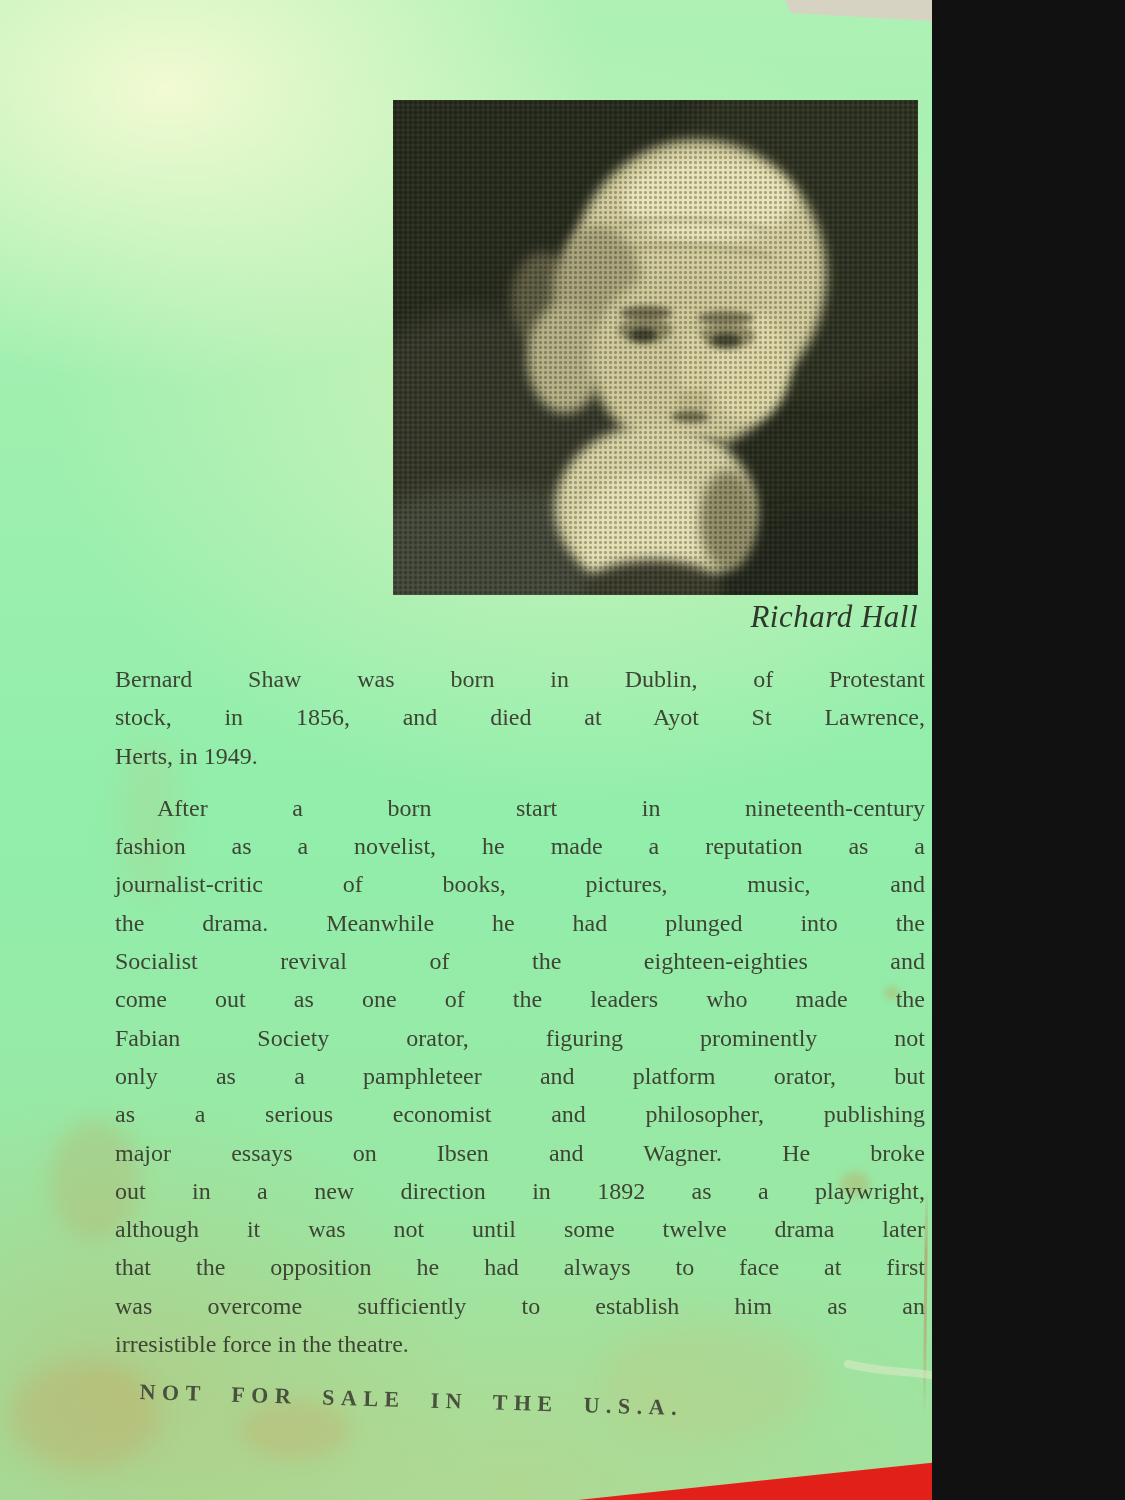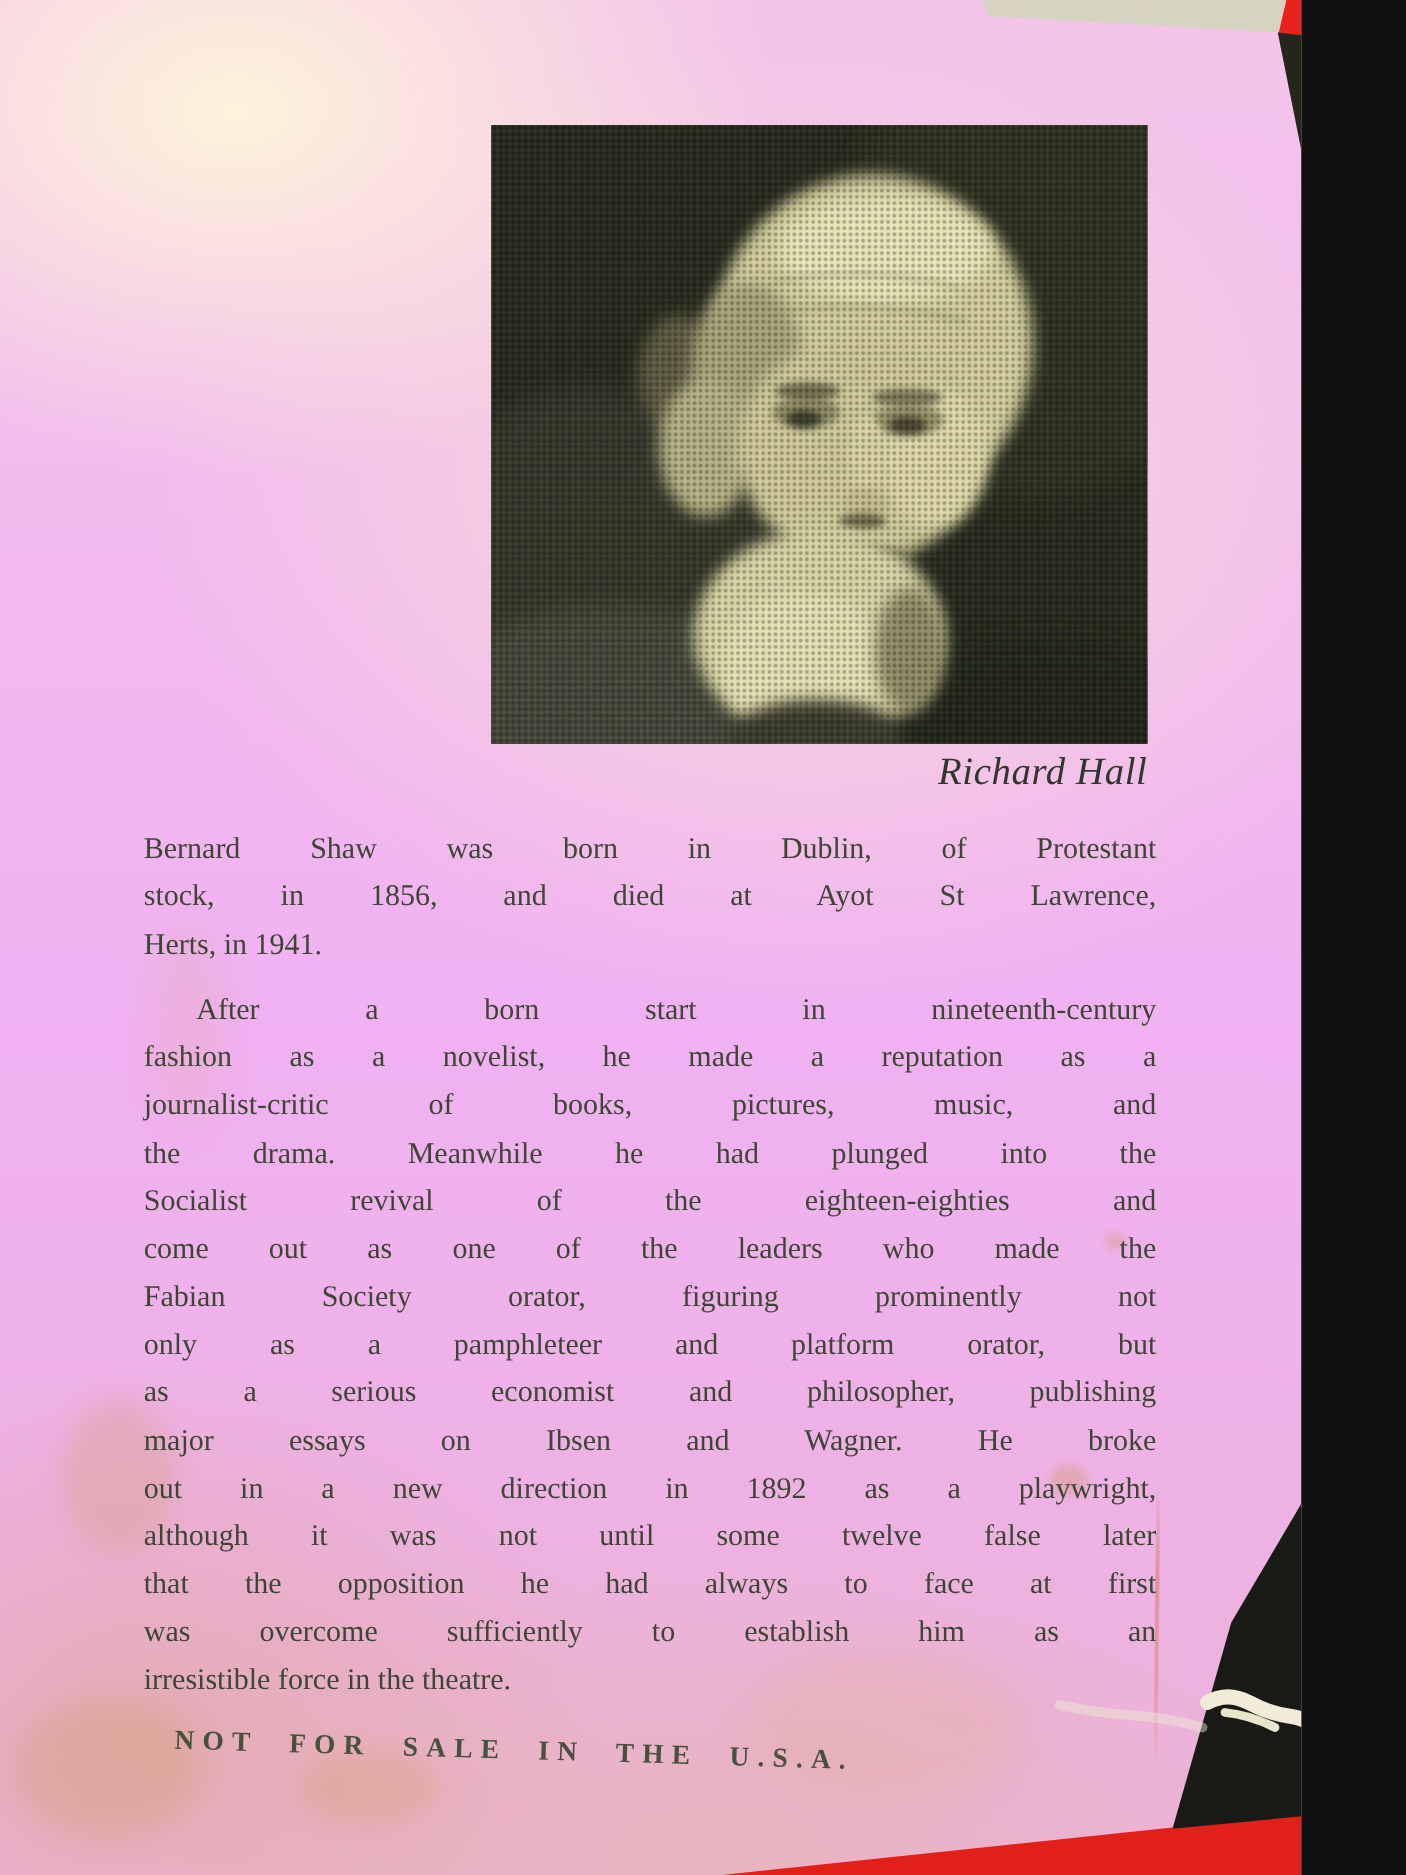--- a/index.html
+++ b/index.html
@@ -1,20 +1,20 @@
 <!DOCTYPE html>
 <html><head>
 <meta charset="utf-8">
 <style>
   html,body{margin:0;padding:0;background:#111;}
   .scene{
     position:relative;
-    width:1041px;height:1500px;
+    width:932px;height:1500px;
     overflow:hidden;
-    background:#f0abfc;
+    background:#86efac;
     font-family:"Liberation Serif", serif;
   }
   
   .paper{
     position:absolute;inset:0;
     background:
       radial-gradient(620px 420px at 18% 6%, rgba(255,252,216,.85), rgba(255,252,216,0) 70%),
       radial-gradient(700px 520px at 62% 28%, rgba(252,246,198,.5), rgba(252,246,198,0) 75%),
       radial-gradient(520px 420px at 12% 92%, rgba(208,160,88,.30), rgba(208,160,88,0) 70%),
       radial-gradient(640px 360px at 55% 99%, rgba(222,184,110,.26), rgba(222,184,110,0) 75%),
@@ -157,35 +157,35 @@
     </svg>
     <div class="halftone"></div>
   </div>
 
   <div class="credit">Richard Hall</div>
 
   <div class="text-block">
       <div class="para">
         <div class="tline">Bernard Shaw was born in Dublin, of Protestant</div>
         <div class="tline">stock, in 1856, and died at Ayot St Lawrence,</div>
-        <div class="tline">Herts, in 1941.</div>
+        <div class="tline">Herts, in 1949.</div>
       </div>
       <div class="para indent">
         <div class="tline">After a born start in nineteenth-century</div>
         <div class="tline">fashion as a novelist, he made a reputation as a</div>
         <div class="tline">journalist-critic of books, pictures, music, and</div>
         <div class="tline">the drama. Meanwhile he had plunged into the</div>
         <div class="tline">Socialist revival of the eighteen-eighties and</div>
         <div class="tline">come out as one of the leaders who made the</div>
         <div class="tline">Fabian Society orator, figuring prominently not</div>
         <div class="tline">only as a pamphleteer and platform orator, but</div>
         <div class="tline">as a serious economist and philosopher, publishing</div>
         <div class="tline">major essays on Ibsen and Wagner. He broke</div>
         <div class="tline">out in a new direction in 1892 as a playwright,</div>
-        <div class="tline">although it was not until some twelve false later</div>
+        <div class="tline">although it was not until some twelve drama later</div>
         <div class="tline">that the opposition he had always to face at first</div>
         <div class="tline">was overcome sufficiently to establish him as an</div>
         <div class="tline">irresistible force in the theatre.</div>
       </div>
     </div>
 
   <div class="footer">NOT FOR SALE IN THE U.S.A.</div>
 
 </div>
 

